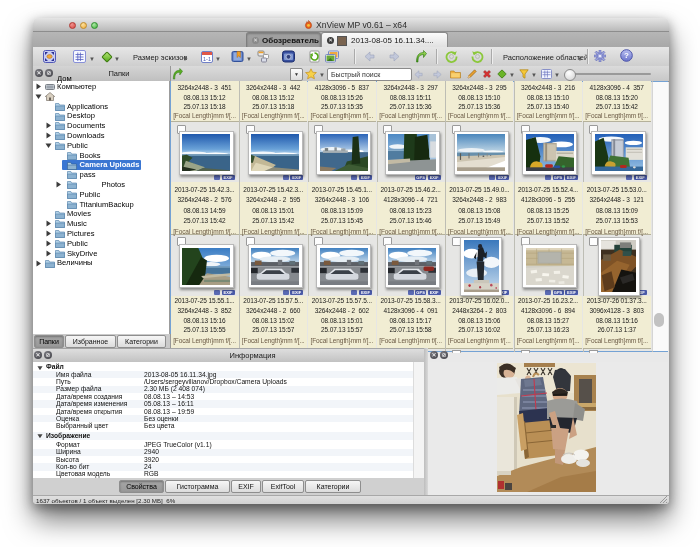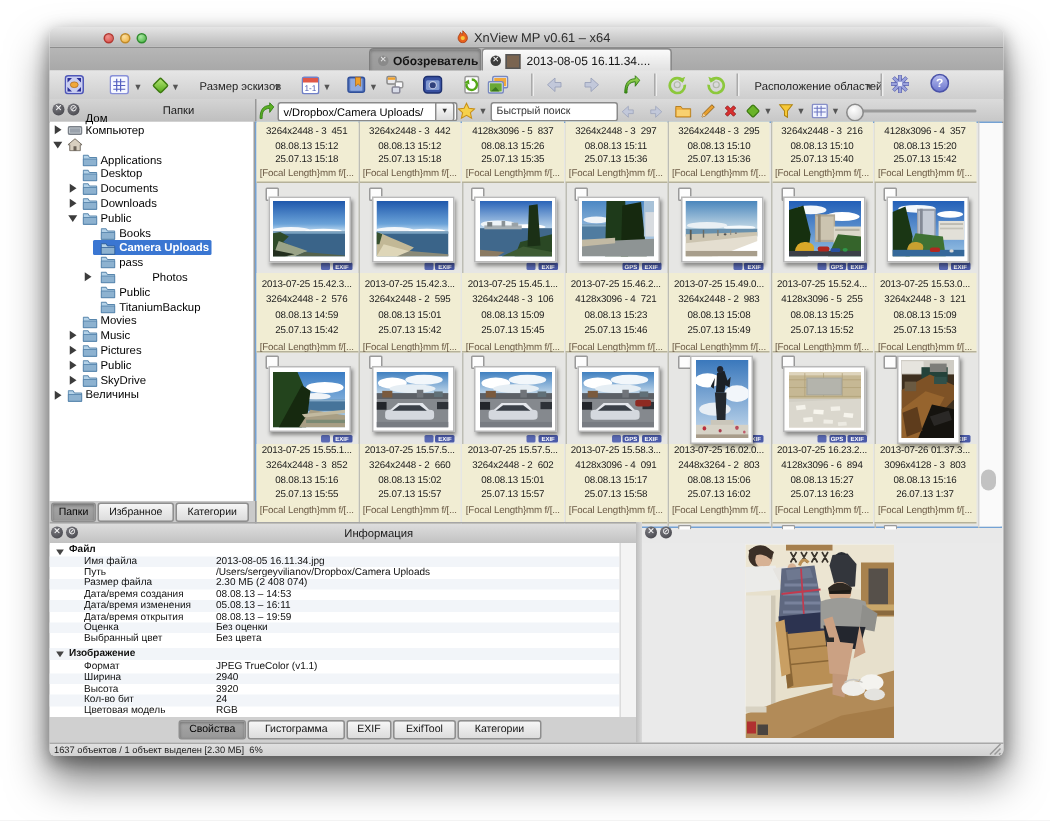--- a/index.html
+++ b/index.html
@@ -184,21 +184,20 @@
       <text x="6.5" y="9.3" font-size="8" font-weight="bold" fill="#fff" text-anchor="middle" font-family="Liberation Sans">?</text>
     </svg>
 <div class="abs" id="row2"></div>
 <div class="abs" id="treehdr"></div>
 <div class="cbtn" style="left:2px;top:50.5px;">✕</div>
 <div class="cbtn" style="left:12px;top:50.5px;">⊘</div>
 <div class="abs" style="left:35px;top:51px;width:102px;text-align:center;font-size:7.5px;color:#1a1a1a;">Папки</div>
 <svg style="left:139px;top:50px" width="11" height="12" viewBox="0 0 12 13">
       <path d="M3 12 C3 7 4 5 8.5 4.5 L8.5 7.5 L11.5 3.5 L8.5 0.5 L8.5 2.5 C3.5 2.5 1.5 6 1.5 12 Z" fill="#5cb024" stroke="#2d7a10" stroke-width="0.6"></path>
     </svg>
-<div class="abs" style="left:152px;top:50px;width:115px;height:11px;background:#fff;border:1px solid #8a8a8a;border-radius:2px;font-size:7px;color:#000;line-height:11px;padding-left:3px;white-space:nowrap;overflow:hidden;font-size:7.4px;">v/Dropbox/Camera Uploads/</div>
 <div class="abs" style="left:257px;top:50px;width:11px;height:11px;background:linear-gradient(#fdfdfd,#dcdcdc);border:1px solid #8a8a8a;border-radius:0 2px 2px 0;font-size:5px;color:#333;text-align:center;line-height:11px;">▼</div>
 <svg style="left:272px;top:50px" width="12" height="12" viewBox="0 0 12 12">
       <path d="M6 0.8 L7.6 4.2 L11.4 4.6 L8.6 7.1 L9.4 10.8 L6 8.9 L2.6 10.8 L3.4 7.1 L0.6 4.6 L4.4 4.2 Z" fill="#f6d14a" stroke="#c89018" stroke-width="0.7"></path>
     </svg>
 <div class="abs dd" style="left:286px;top:54px">▼</div>
 <div class="abs" style="left:294px;top:50px;width:80px;height:11px;background:#fff;border:1px solid #8a8a8a;border-radius:2px;font-size:7px;color:#333;line-height:11px;padding-left:3px;">Быстрый поиск</div>
 <svg style="left:381px;top:52px" width="9" height="9" viewBox="0 0 11 11">
       <path d="M1 5.5 L6 1 L6 4 L10 4 L10 7 L6 7 L6 10 Z" fill="#c2c8da" stroke="#9aa2ba" stroke-width="0.6"></path>
     </svg>
 <svg style="left:400px;top:52px" width="9" height="9" viewBox="0 0 11 11">

